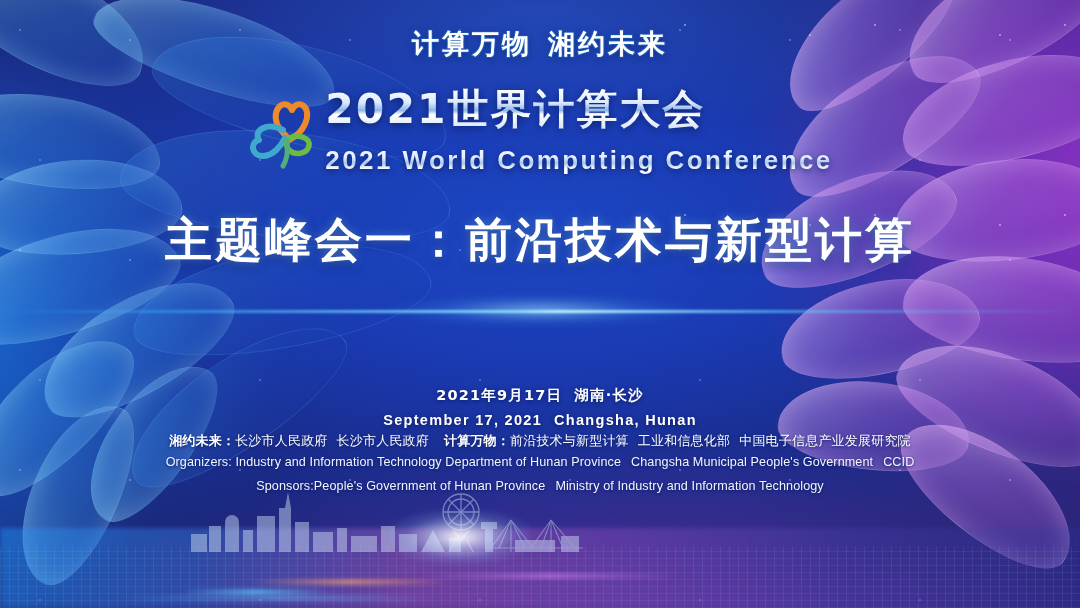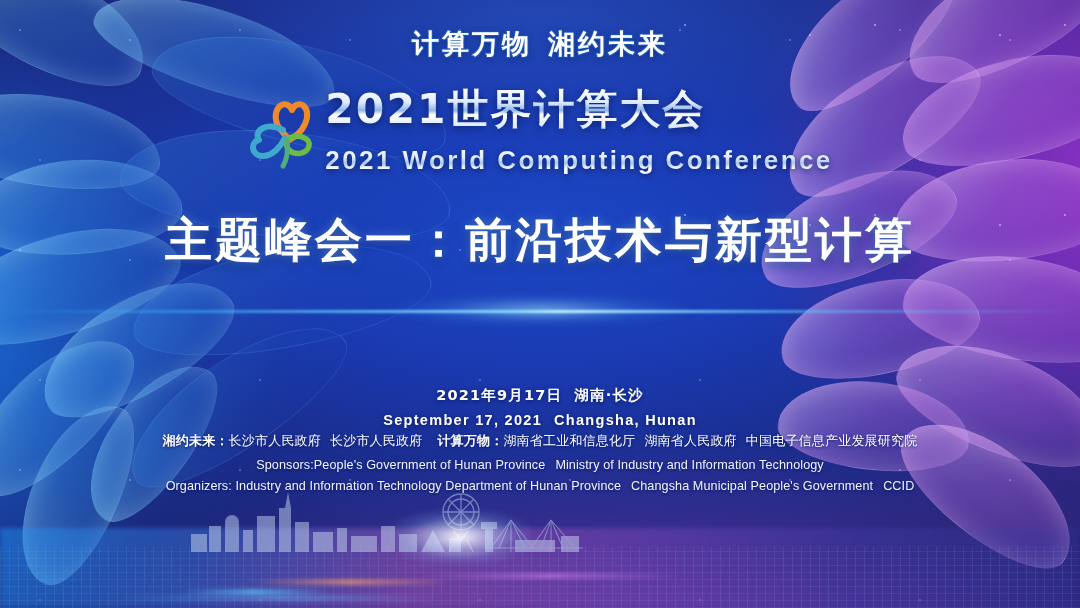--- a/index.html
+++ b/index.html
@@ -454,21 +454,21 @@
     <div class="headline-wrap">
       <div class="headline-cn">主题峰会一：前沿技术与新型计算</div>
     </div>
 
     <div class="date-wrap">
       <div class="date-cn"><span>2021年9月17日</span><span class="gap"></span><span>湖南·长沙</span></div>
       <div class="date-en"><span>September 17, 2021</span><span class="gap"></span><span>Changsha, Hunan</span></div>
     </div>
 
     <div class="credits">
-      <div class="credits-cn"><span class="lbl">湘约未来：</span><span>长沙市人民政府</span><span class="gap"></span><span>长沙市人民政府</span><span class="gap-lg"></span><span class="lbl">计算万物：</span><span>湖南省工业和信息化厅</span><span class="gap"></span><span>湖南省人民政府</span><span class="gap"></span><span>中国电子信息产业发展研究院</span></div>
+      <div class="credits-cn"><span class="lbl">湘约未来：</span><span>长沙市人民政府</span><span class="gap"></span><span>长沙市人民政府</span><span class="gap-lg"></span><span class="lbl">计算万物：</span><span>前沿技术与新型计算</span><span class="gap"></span><span>工业和信息化部</span><span class="gap"></span><span>中国电子信息产业发展研究院</span></div>
+
+      <div class="credits-en" style="margin-top:2px;"><span>Organizers:</span>&nbsp;<span>Industry and Information Technology Department of Hunan Province</span><span class="gap"></span><span>Changsha Municipal People's Government</span><span class="gap"></span><span>CCID</span></div>
 
       <div class="credits-en"><span>Sponsors:</span><span>People's Government of Hunan Province</span><span class="gap"></span><span>Ministry of Industry and Information Technology</span></div>
-
-      <div class="credits-en" style="margin-top:2px;"><span>Organizers:</span>&nbsp;<span>Industry and Information Technology Department of Hunan Province</span><span class="gap"></span><span>Changsha Municipal People's Government</span><span class="gap"></span><span>CCID</span></div>
     </div>
 
   </div>
 </div>
 
 </body></html>

